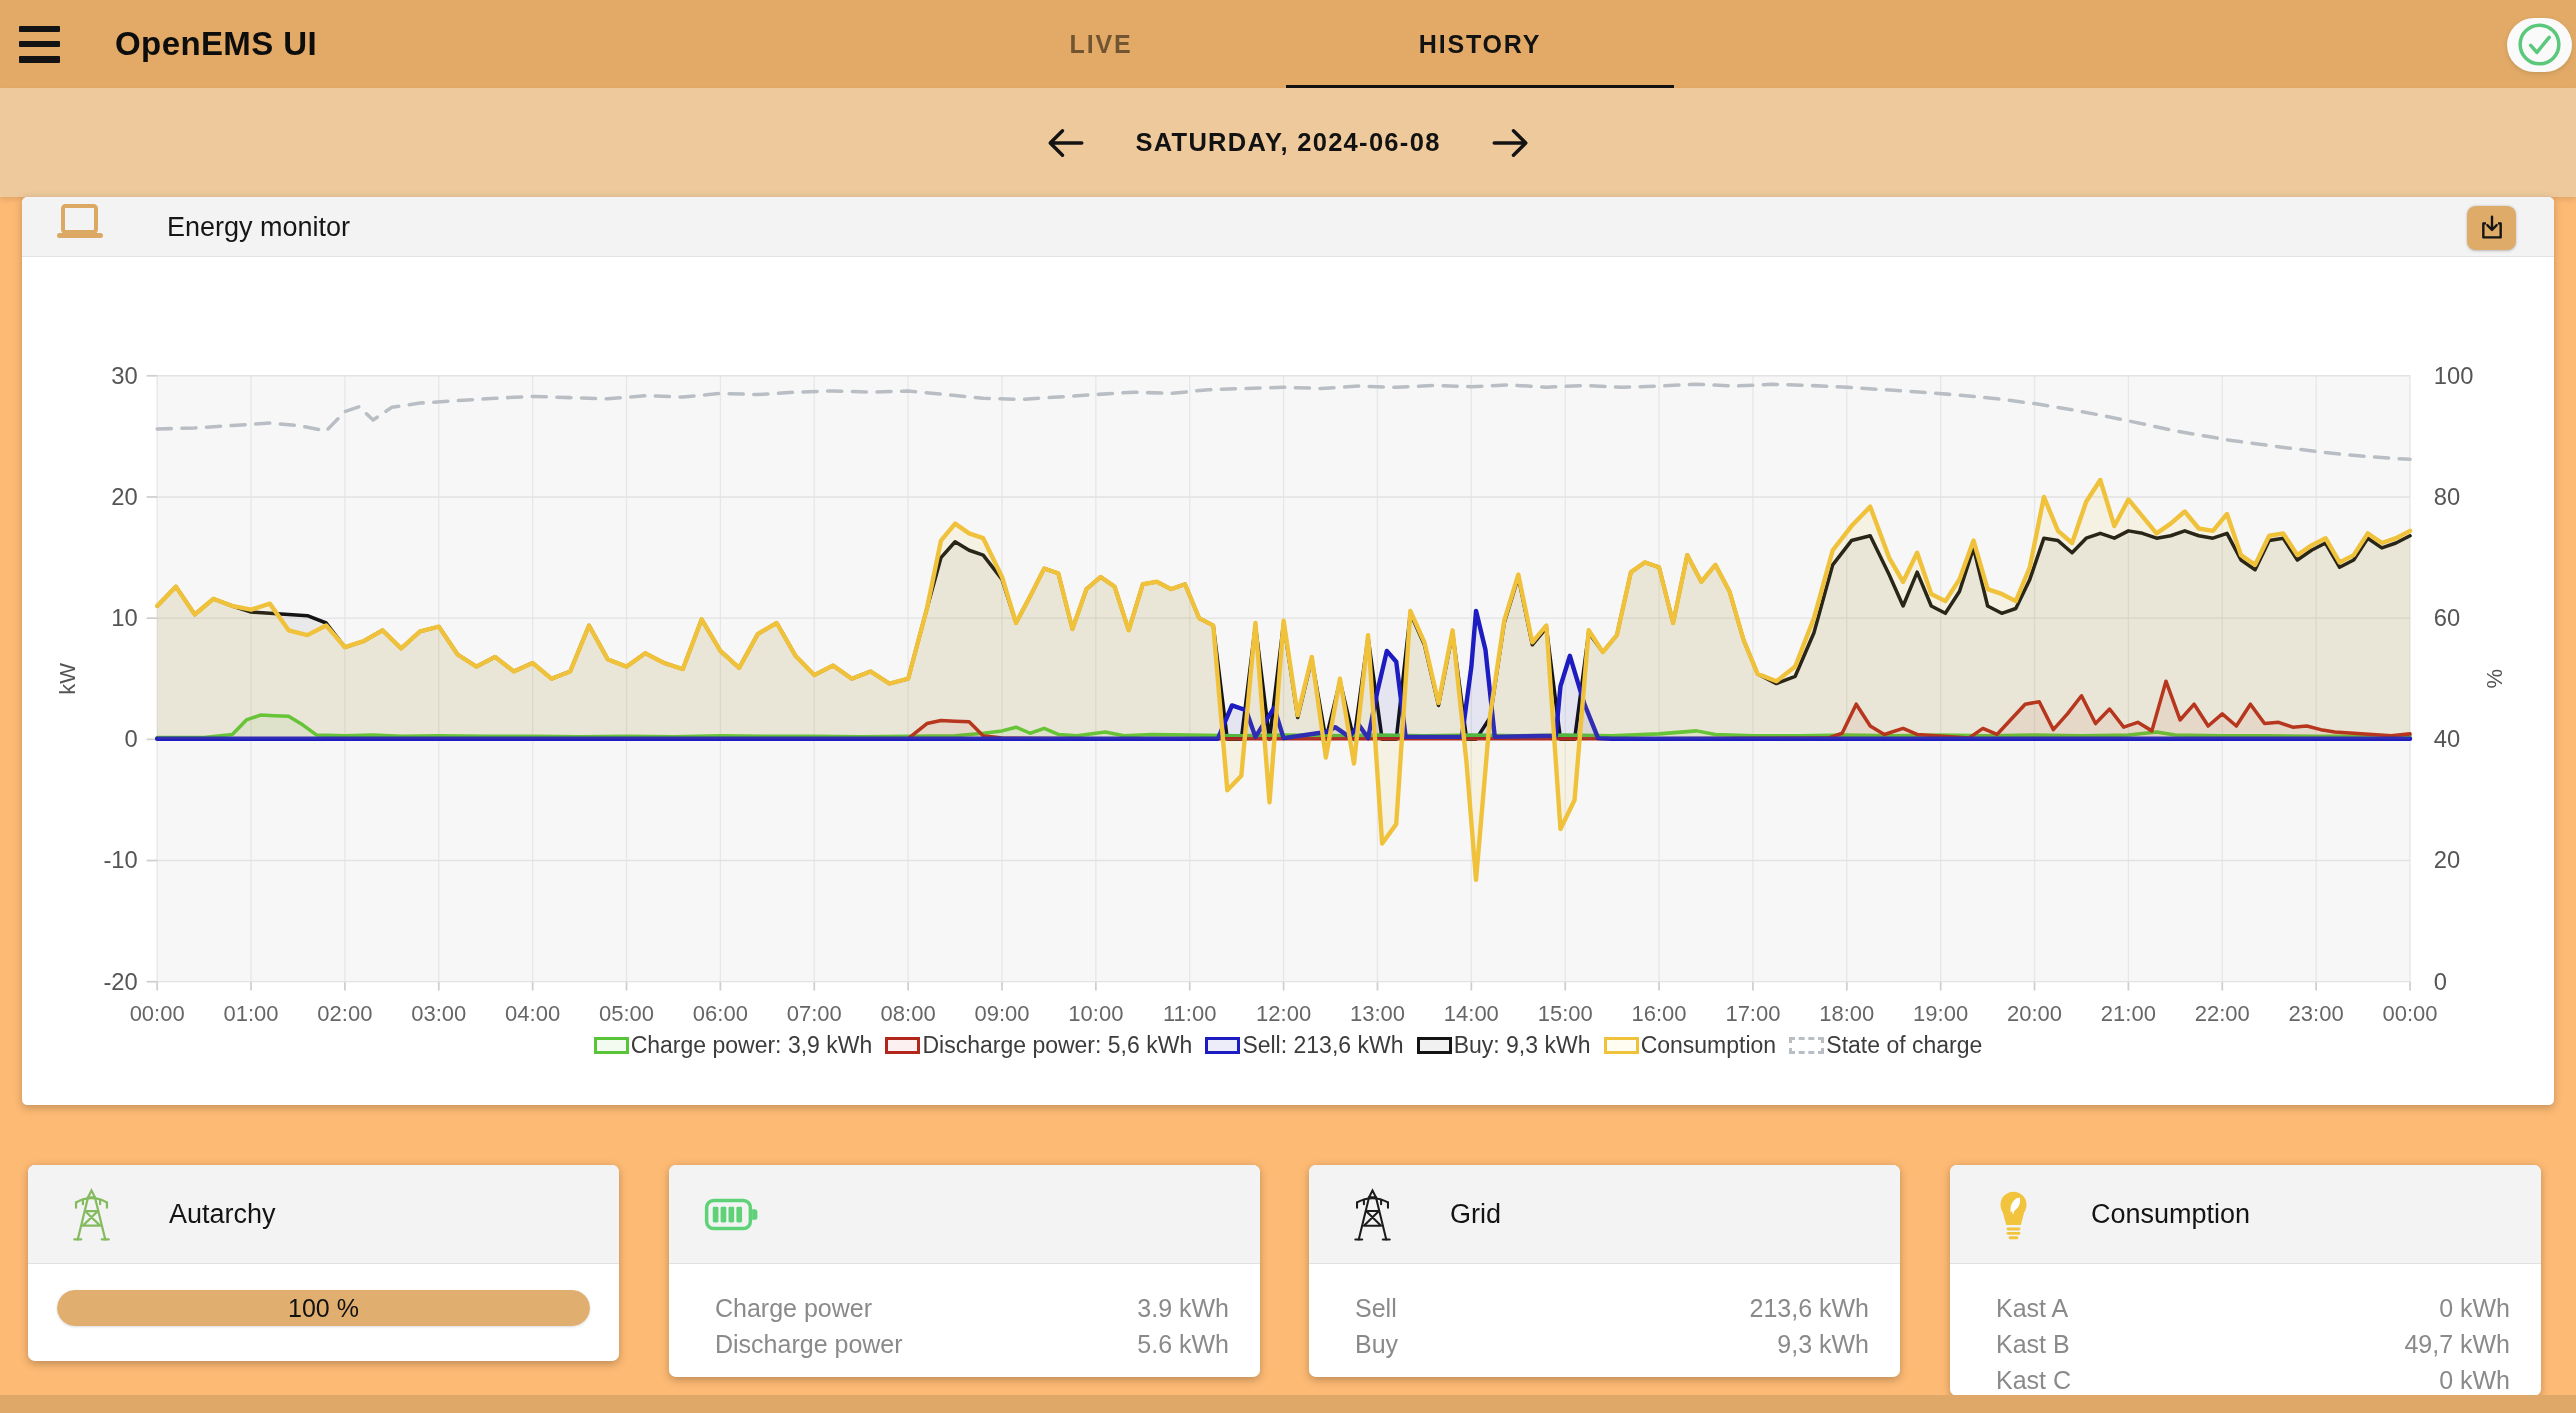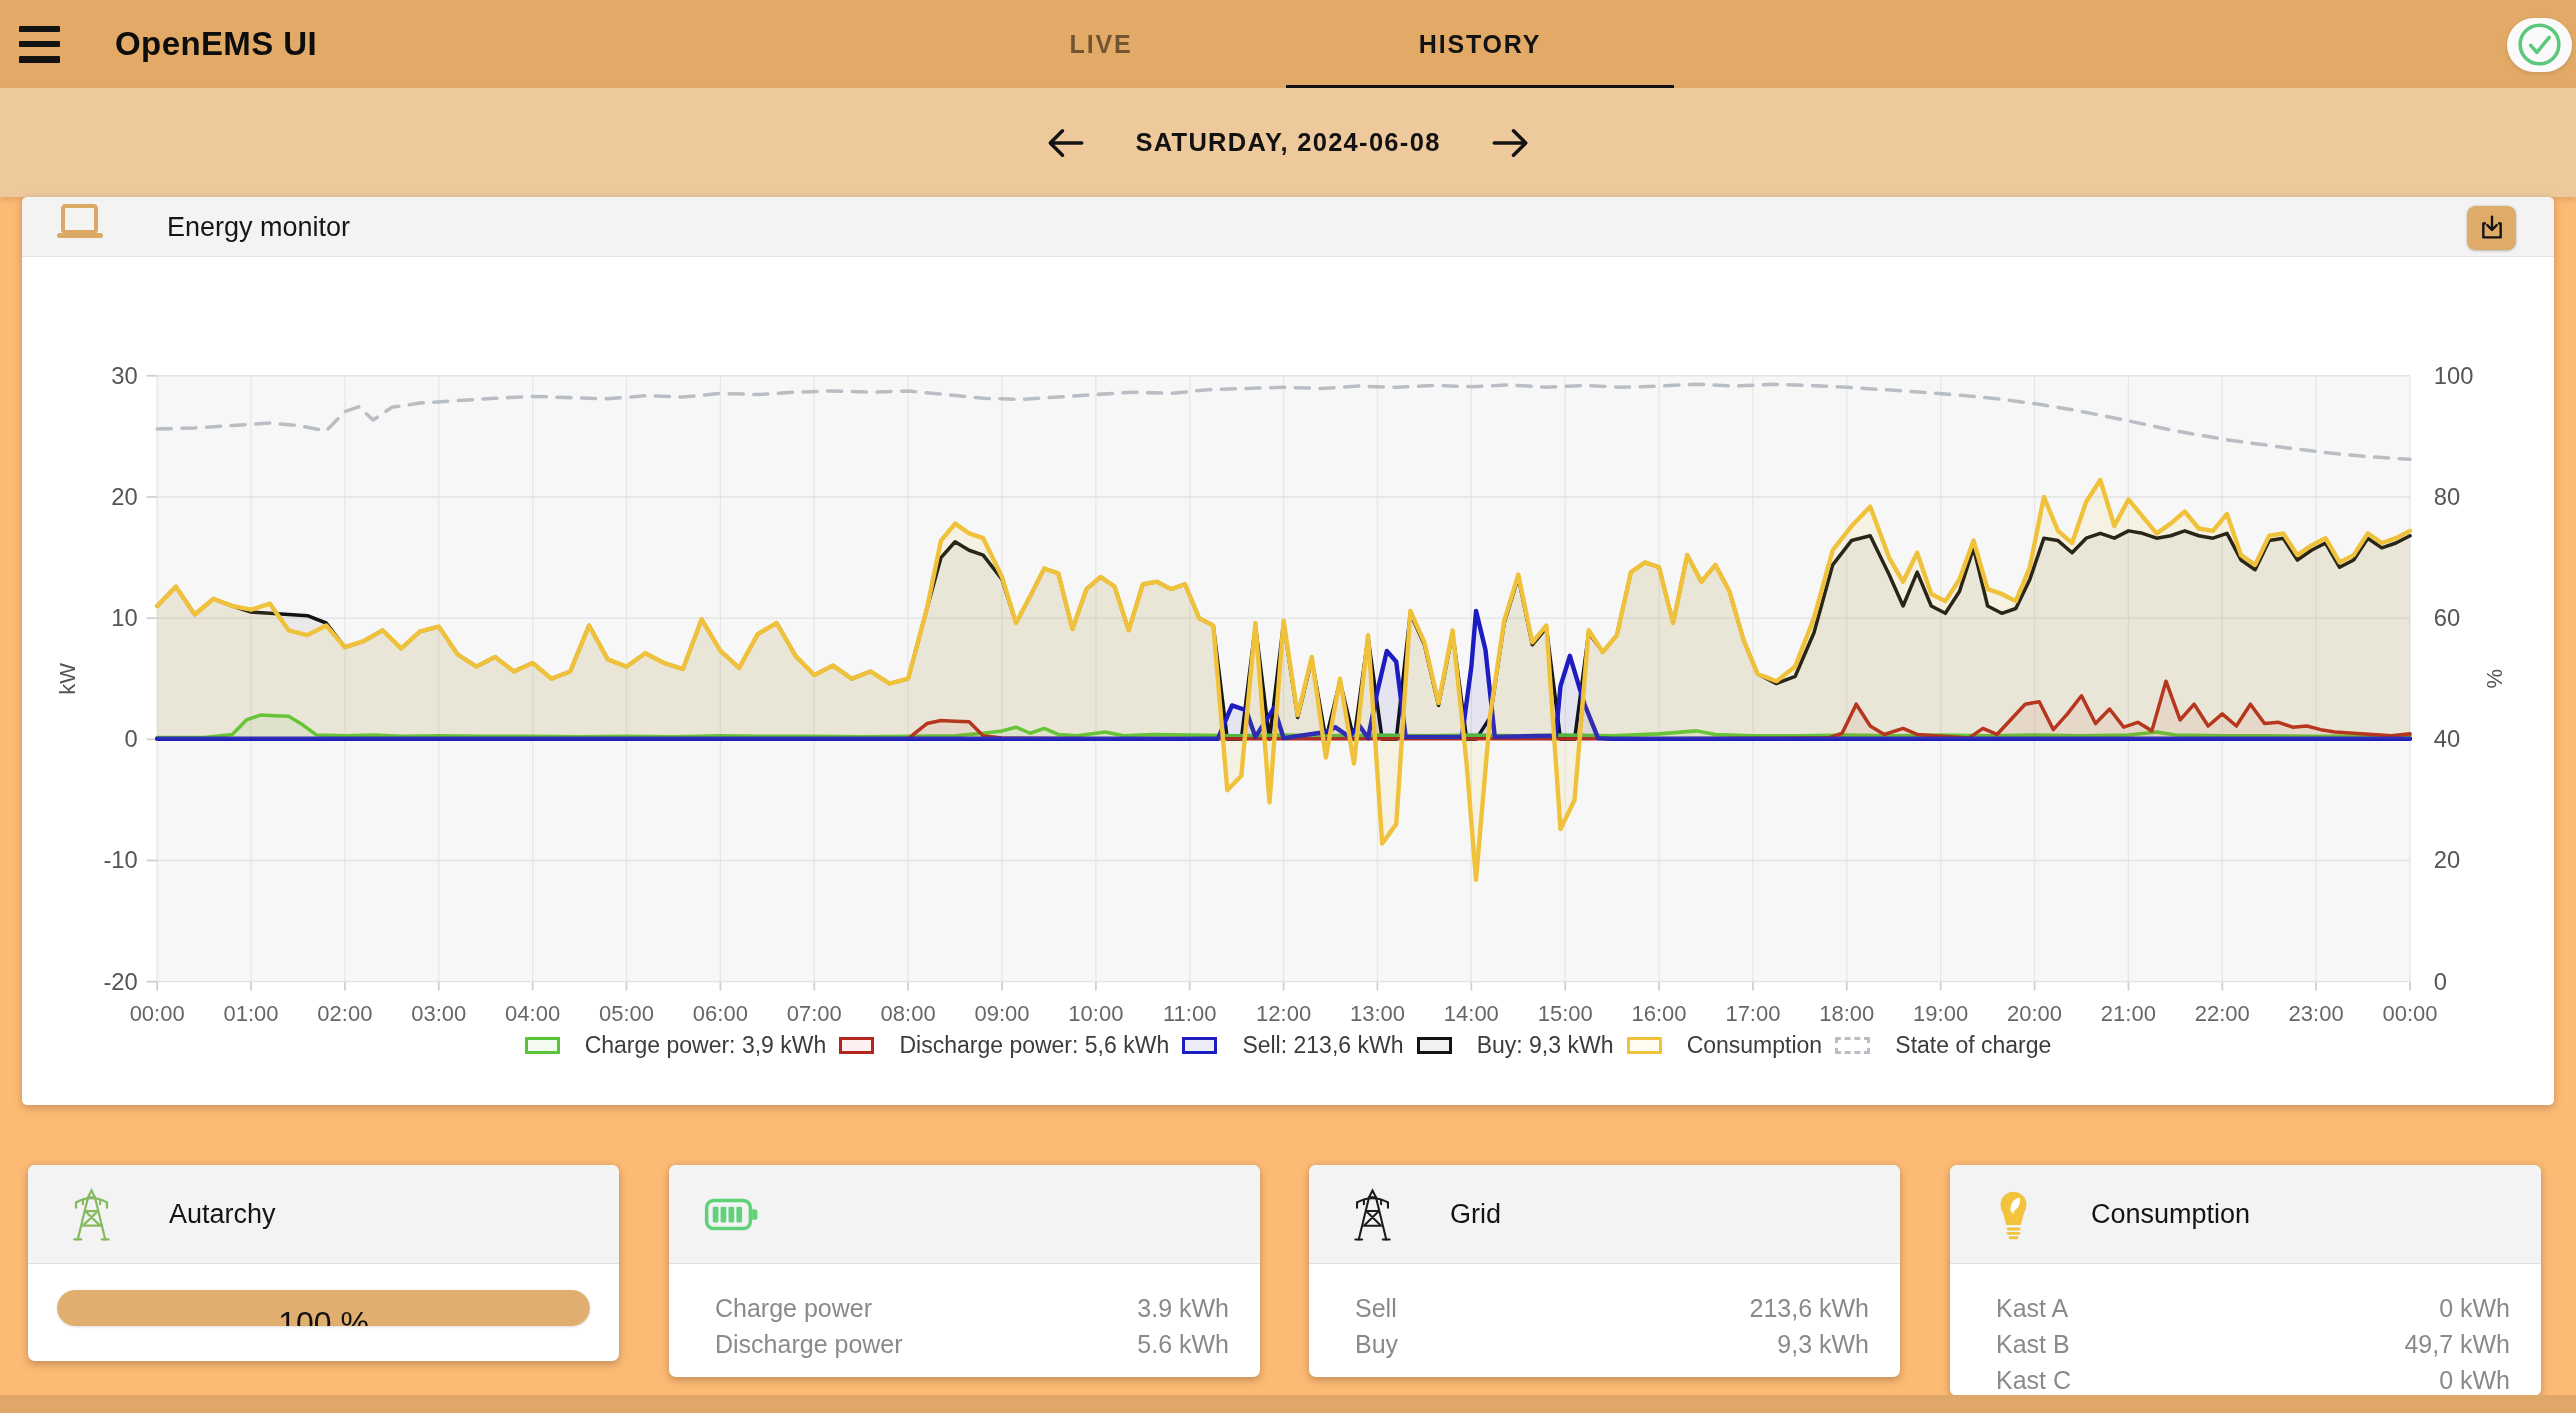--- a/index.html
+++ b/index.html
@@ -25,34 +25,34 @@
   
   .chart-card{position:absolute;left:22px;top:197px;width:2532px;height:908px;background:#ffffff;border-radius:5.3px;box-shadow:0 2.6px 8.8px rgba(0,0,0,0.22);}
   .chart-card-header{position:absolute;left:0;top:0;width:100%;height:60px;background:#f3f3f4;border-bottom:0.9px solid #e2e2e2;border-radius:5.3px 5.3px 0 0;}
   .laptop-icon{position:absolute;left:35px;top:7px;width:46px;height:35px;}
   .laptop-icon .screen{position:absolute;left:4.4px;top:0;width:37px;height:30px;border:4.4px solid #dca965;border-radius:4.4px;}
   .laptop-icon .base{position:absolute;left:0;top:29px;width:46px;height:5.3px;background:#dca965;border-radius:2.6px;}
   .chart-title{position:absolute;left:145px;top:0;height:60px;display:flex;align-items:center;font-size:27px;color:#161616;}
   .download-btn{position:absolute;left:2445px;top:8.8px;width:49px;height:44px;background:#dfab68;border-radius:8.8px;display:flex;align-items:center;justify-content:center;cursor:pointer;box-shadow:0 0.9px 2.6px rgba(0,0,0,0.25);}
   #chart-svg{position:absolute;left:0;top:0;width:2532px;height:908px;}
   .legend{position:absolute;left:0;top:835px;width:100%;display:flex;align-items:center;justify-content:center;gap:13.2px;}
-  .legend-item{display:flex;align-items:center;gap:25px;cursor:pointer;}
+  .legend-item{display:flex;align-items:center;gap:2px;cursor:pointer;}
   .legend-box{width:35px;height:17.6px;border:3.5px solid #000;}
   .legend-label{font-size:23px;color:#3c3c3c;}
 
   
   .mini-card{position:absolute;top:1165px;width:591px;background:#ffffff;border-radius:7px;box-shadow:0 2.6px 8.8px rgba(0,0,0,0.25);}
   .mini-card-header{position:absolute;left:0;top:0;width:100%;height:99px;background:#f3f3f4;border-bottom:0.9px solid #e0e0e0;border-radius:7px 7px 0 0;}
   .mini-icon{position:absolute;left:32px;top:0;height:99px;width:62px;display:flex;align-items:center;justify-content:center;}
   .mini-title{position:absolute;left:141px;top:0;height:99px;display:flex;align-items:center;font-size:27px;color:#141414;}
   .row{position:absolute;left:31px;right:31px;height:35px;display:flex;justify-content:space-between;align-items:center;margin-left:15px;}
   .row .lbl,.row .val{font-size:25px;color:#8a8a8a;}
   .progress-track{position:absolute;left:29px;top:125px;width:533px;height:36px;background:#efefef;border-radius:18.5px;overflow:hidden;box-shadow:0 0.9px 2.6px rgba(0,0,0,0.15);}
   .progress-fill{position:absolute;left:0;top:0;height:100%;background:#e0ae6e;border-radius:18.5px;}
-  .progress-label{position:absolute;left:0;top:15px;width:100%;height:100%;display:flex;align-items:center;justify-content:center;font-size:32px;color:#111;}
+  .progress-label{position:absolute;left:0;top:0;width:100%;height:100%;display:flex;align-items:center;justify-content:center;font-size:25px;color:#111;}
 
   .footerbar{position:absolute;left:0;top:1395px;width:2576px;height:18.5px;background:#dfa868;z-index:8;}
 </style>
 </head>
 <body>
 
 <div class="app">
 
   <div class="topbar">
     <div class="menu-btn">

